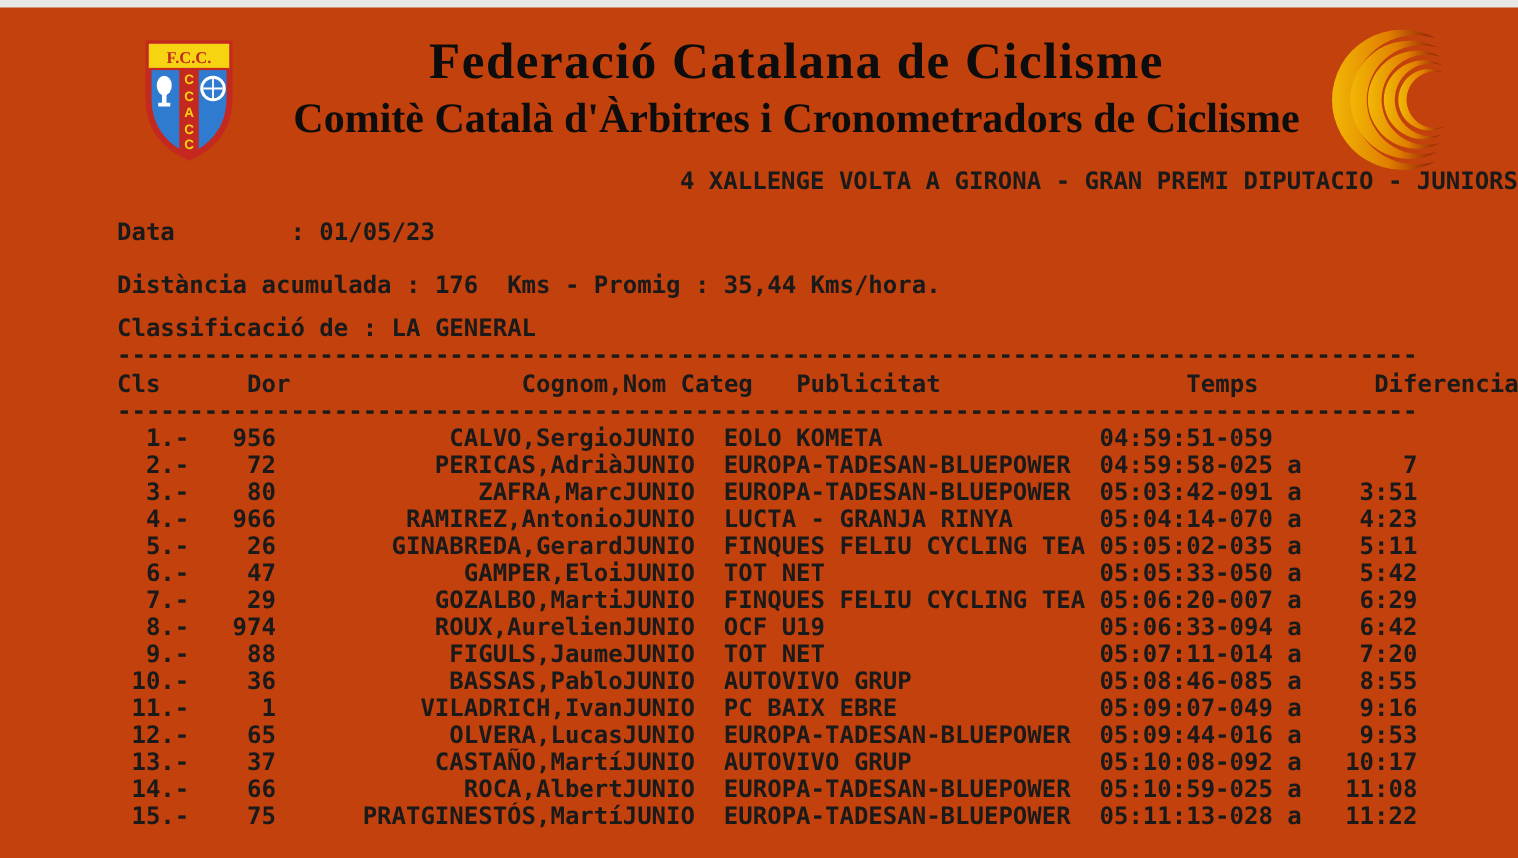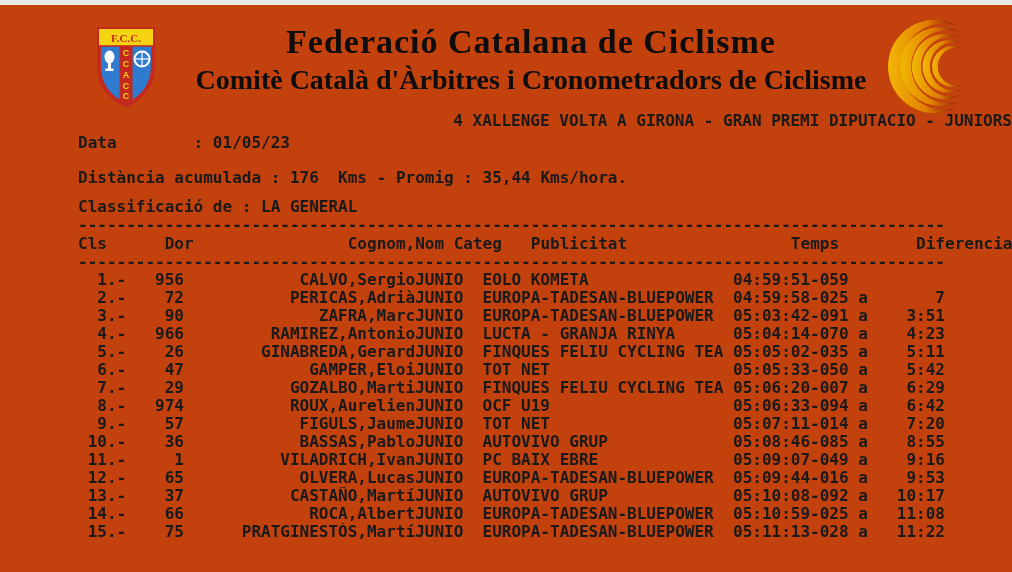--- a/index.html
+++ b/index.html
@@ -67,21 +67,21 @@
     padding-top: 4px;
     font-family: "DejaVu Sans Mono", monospace;
     font-weight: 700;
     font-size: 16px;
     line-height: 18px;
     color: #1a1a1a;
   }
   .line { white-space: pre; height: 18px; }
   .race-title   { margin-top: 0; text-align: right; }
   .after-line   { margin-top: 18px; }
-  .date-line    { margin-top: 4px; }
+  .date-line    { margin-top: 16px; }
   .dist-line    { margin-top: 17px; }
   .class-line   { margin-top: 11px; }
   .divider      { white-space: pre; height: 18px; overflow: hidden; }
   .colheads     { margin-top: 1px; }
   
   .trow { white-space: nowrap; height: 18px; }
   .trow span { display: inline-block; white-space: pre; vertical-align: top; overflow: hidden; }
   .c-cls   { width: 5ch;  text-align: right; }
   .c-dor   { width: 6ch;  text-align: right; }
   .c-gap2  { width: 2ch; }
@@ -173,27 +173,27 @@
       <span class="c-pub">Publicitat</span>
       <span class="c-temps">Temps</span>
       <span class="c-hdiff">Diferencia</span>
     </div>
 
     <div class="divider">------------------------------------------------------------------------------------------</div>
 
     <div id="rows">
         <div class="trow"><span class="c-cls">1.-</span><span class="c-dor">956</span><span class="c-gap2"></span><span class="c-name">CALVO,Sergio</span><span class="c-categ">JUNIO</span><span class="c-pub">EOLO KOMETA</span><span class="c-temps">04:59:51-059</span><span class="c-a"></span><span class="c-diff"></span></div>
         <div class="trow"><span class="c-cls">2.-</span><span class="c-dor">72</span><span class="c-gap2"></span><span class="c-name">PERICAS,Adrià</span><span class="c-categ">JUNIO</span><span class="c-pub">EUROPA-TADESAN-BLUEPOWER</span><span class="c-temps">04:59:58-025</span><span class="c-a">a</span><span class="c-diff">7</span></div>
-        <div class="trow"><span class="c-cls">3.-</span><span class="c-dor">90</span><span class="c-gap2"></span><span class="c-name">ZAFRA,Marc</span><span class="c-categ">JUNIO</span><span class="c-pub">EUROPA-TADESAN-BLUEPOWER</span><span class="c-temps">05:03:42-091</span><span class="c-a">a</span><span class="c-diff">3:51</span></div>
+        <div class="trow"><span class="c-cls">3.-</span><span class="c-dor">80</span><span class="c-gap2"></span><span class="c-name">ZAFRA,Marc</span><span class="c-categ">JUNIO</span><span class="c-pub">EUROPA-TADESAN-BLUEPOWER</span><span class="c-temps">05:03:42-091</span><span class="c-a">a</span><span class="c-diff">3:51</span></div>
         <div class="trow"><span class="c-cls">4.-</span><span class="c-dor">966</span><span class="c-gap2"></span><span class="c-name">RAMIREZ,Antonio</span><span class="c-categ">JUNIO</span><span class="c-pub">LUCTA - GRANJA RINYA</span><span class="c-temps">05:04:14-070</span><span class="c-a">a</span><span class="c-diff">4:23</span></div>
         <div class="trow"><span class="c-cls">5.-</span><span class="c-dor">26</span><span class="c-gap2"></span><span class="c-name">GINABREDA,Gerard</span><span class="c-categ">JUNIO</span><span class="c-pub">FINQUES FELIU CYCLING TEA</span><span class="c-temps">05:05:02-035</span><span class="c-a">a</span><span class="c-diff">5:11</span></div>
         <div class="trow"><span class="c-cls">6.-</span><span class="c-dor">47</span><span class="c-gap2"></span><span class="c-name">GAMPER,Eloi</span><span class="c-categ">JUNIO</span><span class="c-pub">TOT NET</span><span class="c-temps">05:05:33-050</span><span class="c-a">a</span><span class="c-diff">5:42</span></div>
         <div class="trow"><span class="c-cls">7.-</span><span class="c-dor">29</span><span class="c-gap2"></span><span class="c-name">GOZALBO,Marti</span><span class="c-categ">JUNIO</span><span class="c-pub">FINQUES FELIU CYCLING TEA</span><span class="c-temps">05:06:20-007</span><span class="c-a">a</span><span class="c-diff">6:29</span></div>
         <div class="trow"><span class="c-cls">8.-</span><span class="c-dor">974</span><span class="c-gap2"></span><span class="c-name">ROUX,Aurelien</span><span class="c-categ">JUNIO</span><span class="c-pub">OCF U19</span><span class="c-temps">05:06:33-094</span><span class="c-a">a</span><span class="c-diff">6:42</span></div>
-        <div class="trow"><span class="c-cls">9.-</span><span class="c-dor">57</span><span class="c-gap2"></span><span class="c-name">FIGULS,Jaume</span><span class="c-categ">JUNIO</span><span class="c-pub">TOT NET</span><span class="c-temps">05:07:11-014</span><span class="c-a">a</span><span class="c-diff">7:20</span></div>
+        <div class="trow"><span class="c-cls">9.-</span><span class="c-dor">88</span><span class="c-gap2"></span><span class="c-name">FIGULS,Jaume</span><span class="c-categ">JUNIO</span><span class="c-pub">TOT NET</span><span class="c-temps">05:07:11-014</span><span class="c-a">a</span><span class="c-diff">7:20</span></div>
         <div class="trow"><span class="c-cls">10.-</span><span class="c-dor">36</span><span class="c-gap2"></span><span class="c-name">BASSAS,Pablo</span><span class="c-categ">JUNIO</span><span class="c-pub">AUTOVIVO GRUP</span><span class="c-temps">05:08:46-085</span><span class="c-a">a</span><span class="c-diff">8:55</span></div>
         <div class="trow"><span class="c-cls">11.-</span><span class="c-dor">1</span><span class="c-gap2"></span><span class="c-name">VILADRICH,Ivan</span><span class="c-categ">JUNIO</span><span class="c-pub">PC BAIX EBRE</span><span class="c-temps">05:09:07-049</span><span class="c-a">a</span><span class="c-diff">9:16</span></div>
         <div class="trow"><span class="c-cls">12.-</span><span class="c-dor">65</span><span class="c-gap2"></span><span class="c-name">OLVERA,Lucas</span><span class="c-categ">JUNIO</span><span class="c-pub">EUROPA-TADESAN-BLUEPOWER</span><span class="c-temps">05:09:44-016</span><span class="c-a">a</span><span class="c-diff">9:53</span></div>
         <div class="trow"><span class="c-cls">13.-</span><span class="c-dor">37</span><span class="c-gap2"></span><span class="c-name">CASTAÑO,Martí</span><span class="c-categ">JUNIO</span><span class="c-pub">AUTOVIVO GRUP</span><span class="c-temps">05:10:08-092</span><span class="c-a">a</span><span class="c-diff">10:17</span></div>
         <div class="trow"><span class="c-cls">14.-</span><span class="c-dor">66</span><span class="c-gap2"></span><span class="c-name">ROCA,Albert</span><span class="c-categ">JUNIO</span><span class="c-pub">EUROPA-TADESAN-BLUEPOWER</span><span class="c-temps">05:10:59-025</span><span class="c-a">a</span><span class="c-diff">11:08</span></div>
         <div class="trow"><span class="c-cls">15.-</span><span class="c-dor">75</span><span class="c-gap2"></span><span class="c-name">PRATGINESTÓS,Martí</span><span class="c-categ">JUNIO</span><span class="c-pub">EUROPA-TADESAN-BLUEPOWER</span><span class="c-temps">05:11:13-028</span><span class="c-a">a</span><span class="c-diff">11:22</span></div>
       </div>
   </div>
 </div>
 

